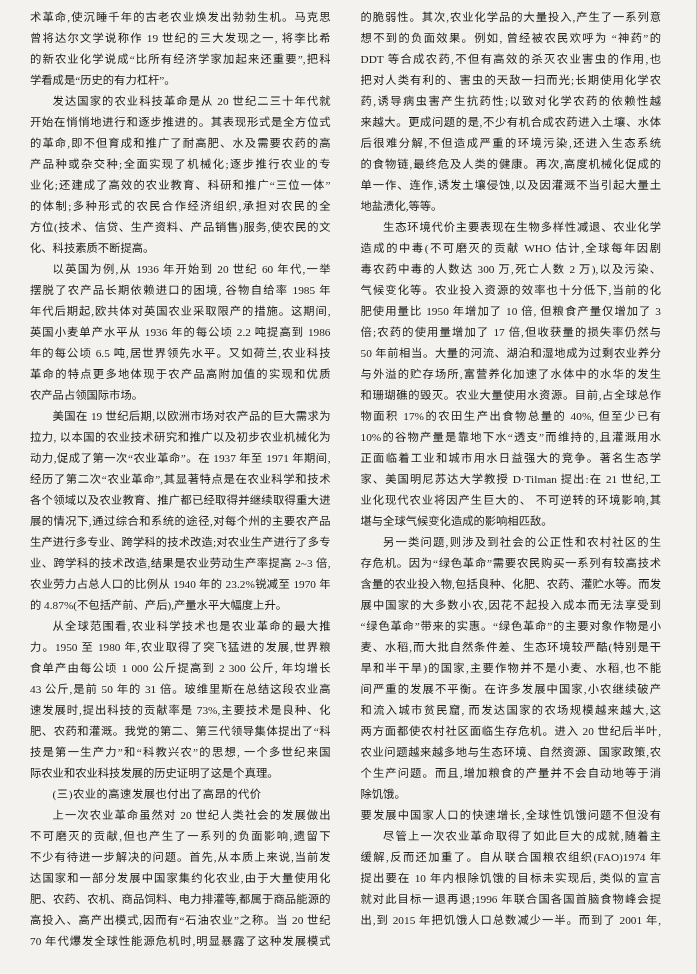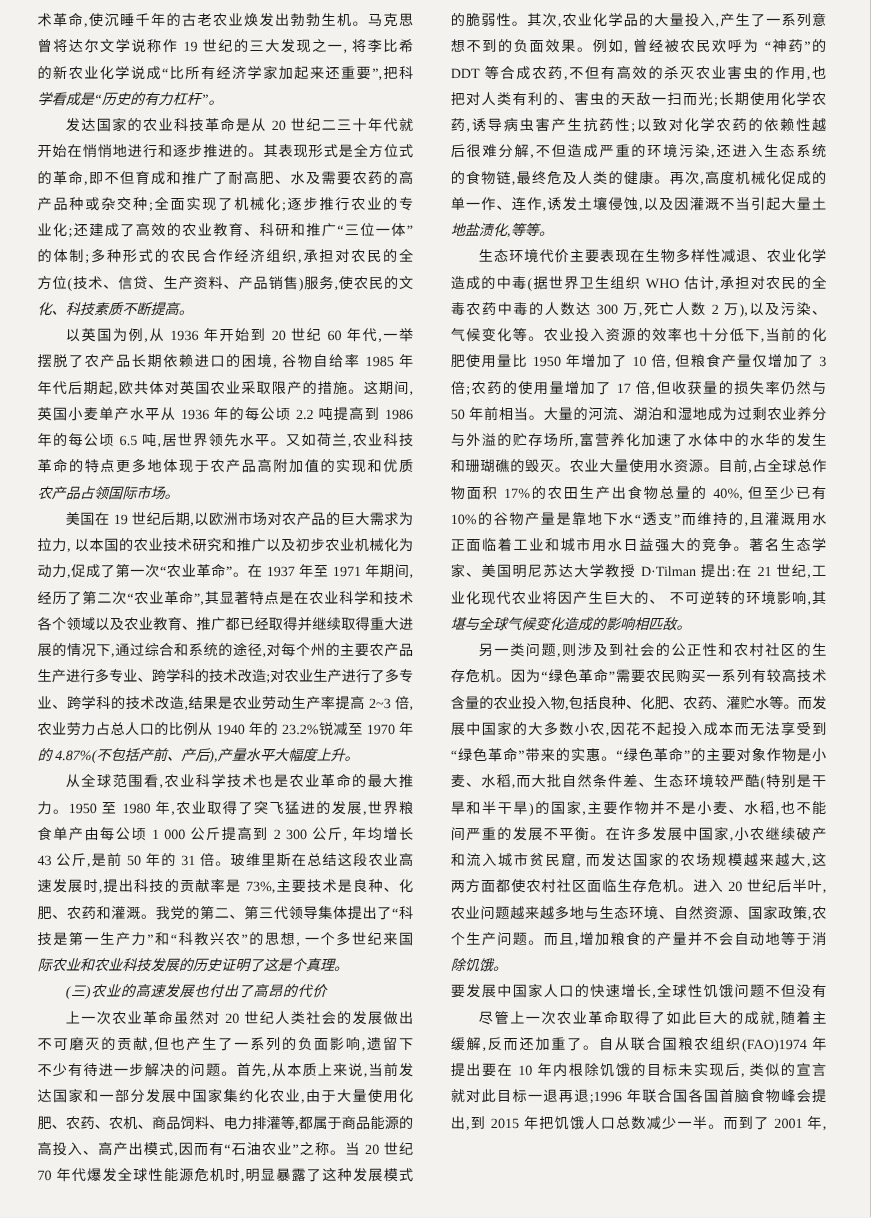--- a/index.html
+++ b/index.html
@@ -28,21 +28,20 @@
     line-height: 21px;
     font-size: 11.3px;
     color: #1b1a18;
     overflow: hidden;
     text-align: justify;
     text-align-last: justify;
     text-justify: inter-character;
   }
   .line.end {
     text-align-last: left;
-    font-style: italic;
   }
   .line.indent {
     text-indent: 2em;
   }
   .line.heading {
     letter-spacing: 0.5px;
   }
   .edge-shadow {
     position: absolute;
     right: 0;
@@ -102,26 +101,27 @@
       <div class="line">肥、农药、农机、商品饲料、电力排灌等,都属于商品能源的</div>
       <div class="line">高投入、高产出模式,因而有“石油农业”之称。当 20 世纪</div>
       <div class="line">70 年代爆发全球性能源危机时,明显暴露了这种发展模式</div>
     </div>
   <div class="column">
       <div class="line">的脆弱性。其次,农业化学品的大量投入,产生了一系列意</div>
       <div class="line">想不到的负面效果。例如, 曾经被农民欢呼为 “神药”的</div>
       <div class="line">DDT 等合成农药,不但有高效的杀灭农业害虫的作用,也</div>
       <div class="line">把对人类有利的、害虫的天敌一扫而光;长期使用化学农</div>
       <div class="line">药,诱导病虫害产生抗药性;以致对化学农药的依赖性越</div>
+      <div class="line">来越大。更成问题的是,不少有机合成农药进入土壤、水体</div>
       <div class="line">后很难分解,不但造成严重的环境污染,还进入生态系统</div>
       <div class="line">的食物链,最终危及人类的健康。再次,高度机械化促成的</div>
       <div class="line">单一作、连作,诱发土壤侵蚀,以及因灌溉不当引起大量土</div>
       <div class="line end">地盐渍化,等等。</div>
       <div class="line indent">生态环境代价主要表现在生物多样性减退、农业化学</div>
-      <div class="line">造成的中毒(据世界卫生组织 WHO 估计,承担对农民的全</div>
+      <div class="line">造成的中毒(不可磨灭的贡献 WHO 估计,全球每年因剧</div>
       <div class="line">毒农药中毒的人数达 300 万,死亡人数 2 万),以及污染、</div>
       <div class="line">气候变化等。农业投入资源的效率也十分低下,当前的化</div>
       <div class="line">肥使用量比 1950 年增加了 10 倍, 但粮食产量仅增加了 3</div>
       <div class="line">倍;农药的使用量增加了 17 倍,但收获量的损失率仍然与</div>
       <div class="line">50 年前相当。大量的河流、湖泊和湿地成为过剩农业养分</div>
       <div class="line">与外溢的贮存场所,富营养化加速了水体中的水华的发生</div>
       <div class="line">和珊瑚礁的毁灭。农业大量使用水资源。目前,占全球总作</div>
       <div class="line">物面积 17%的农田生产出食物总量的 40%, 但至少已有</div>
       <div class="line">10%的谷物产量是靠地下水“透支”而维持的,且灌溉用水</div>
       <div class="line">正面临着工业和城市用水日益强大的竞争。著名生态学</div>

